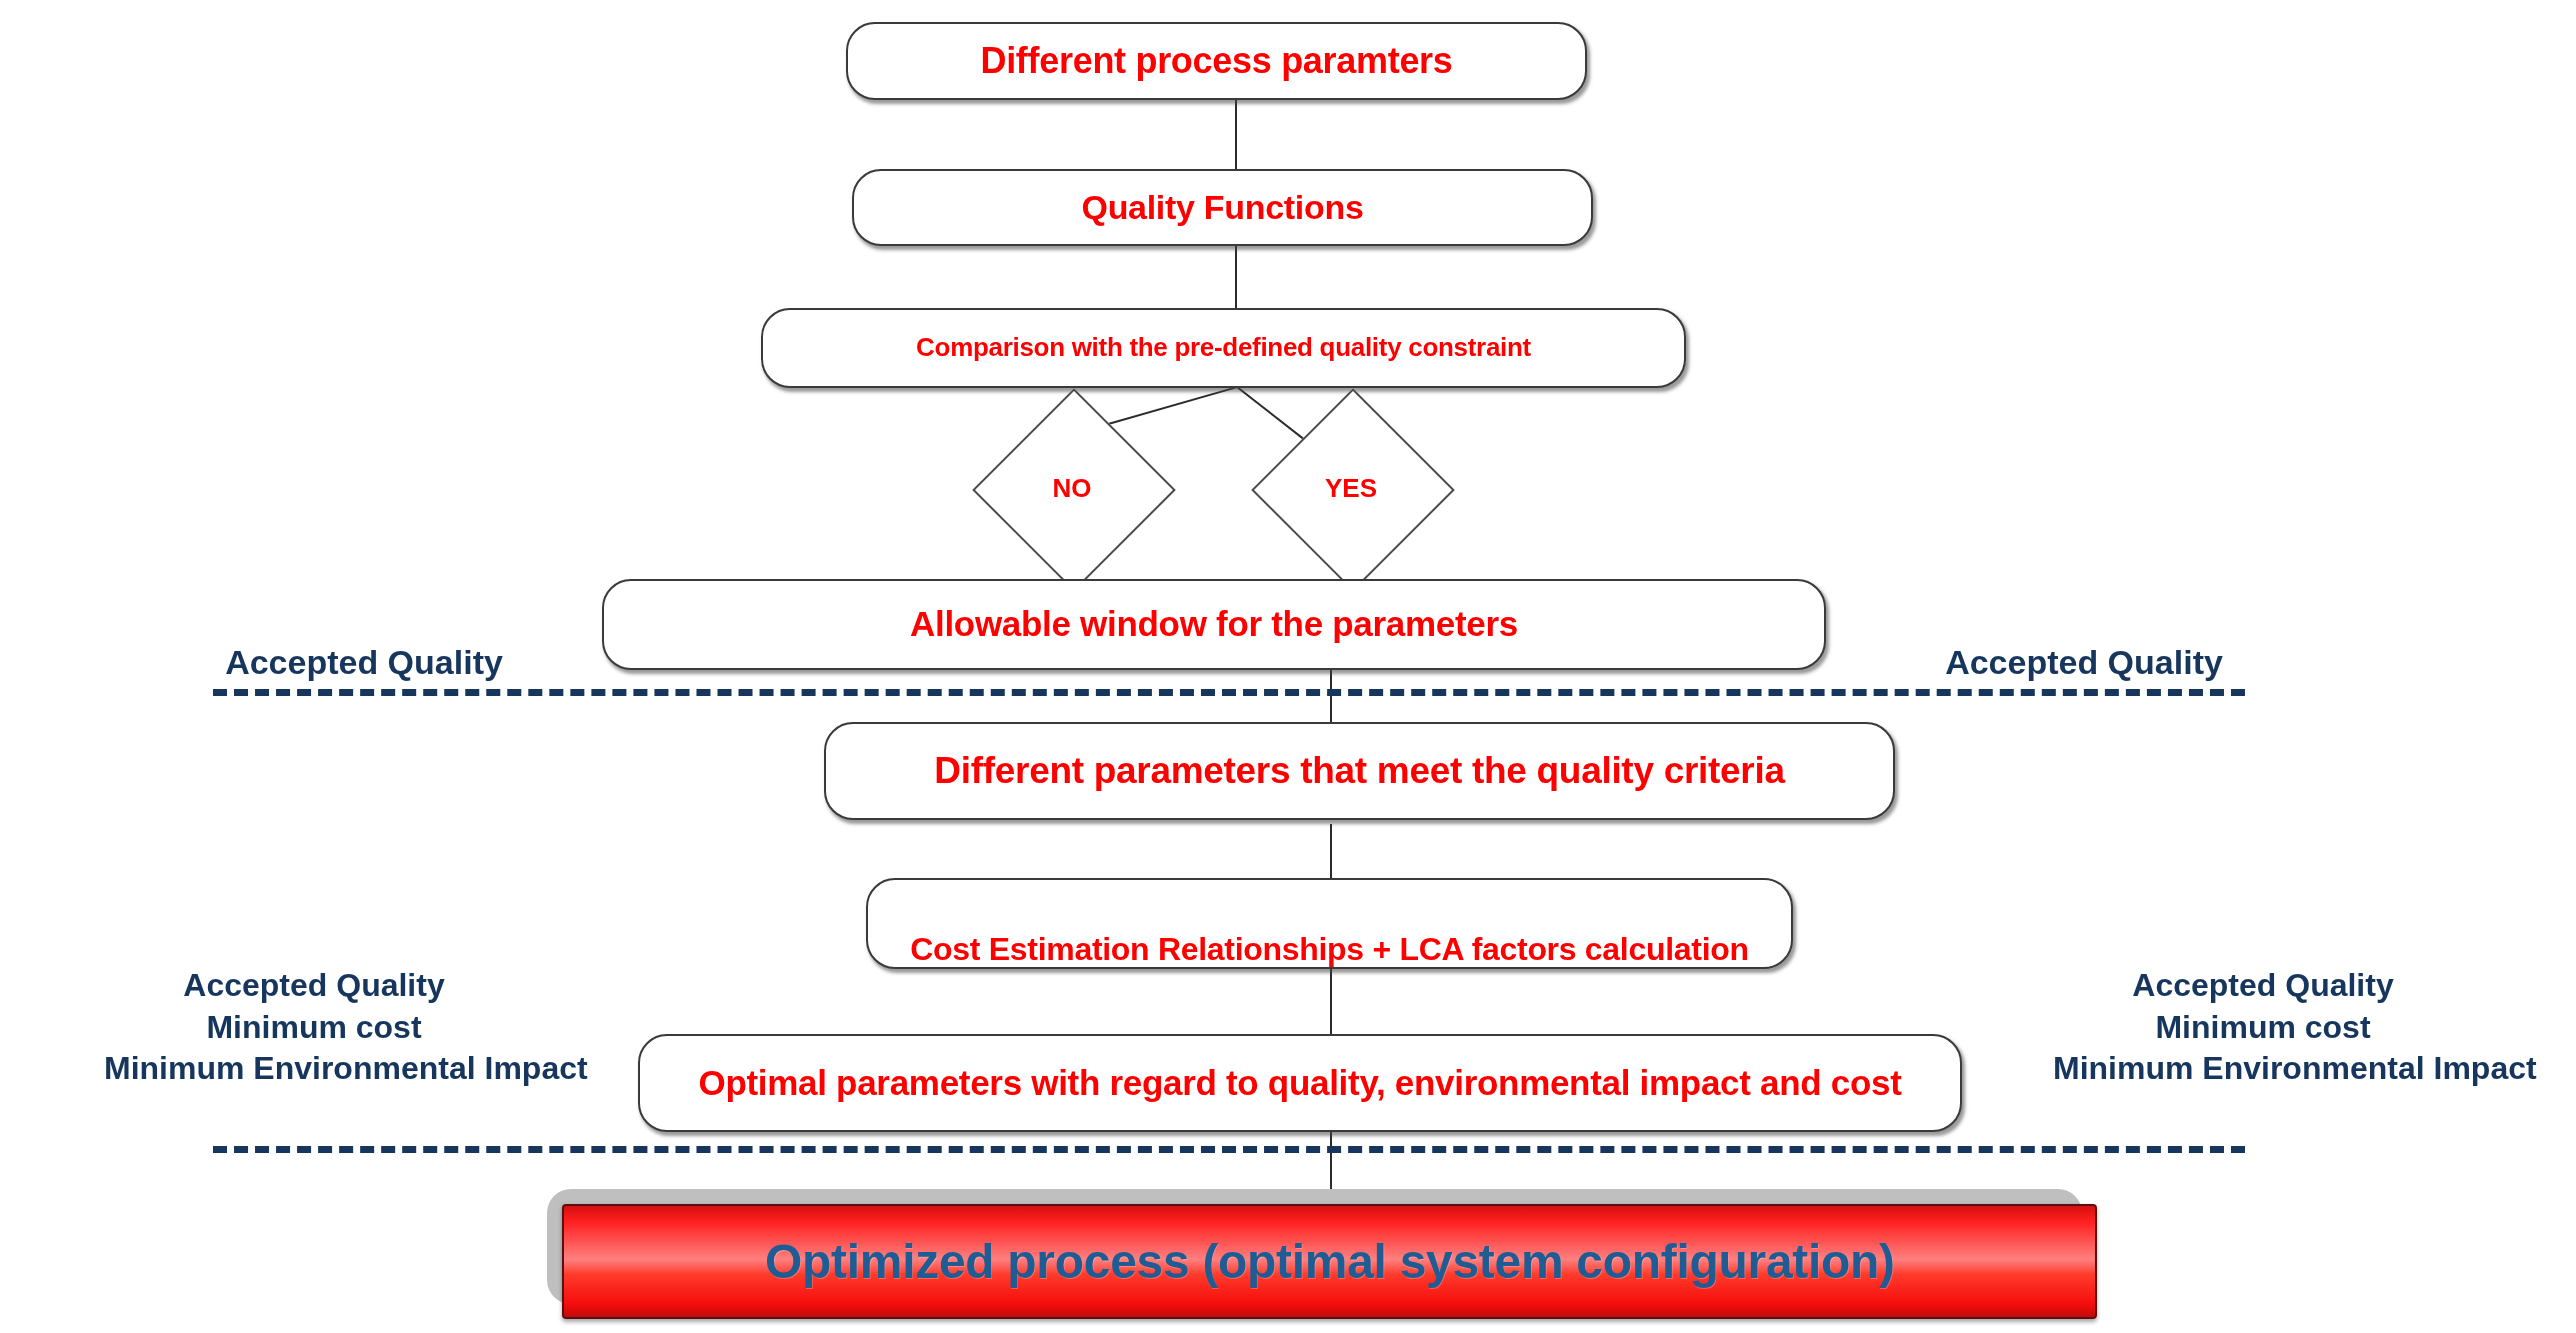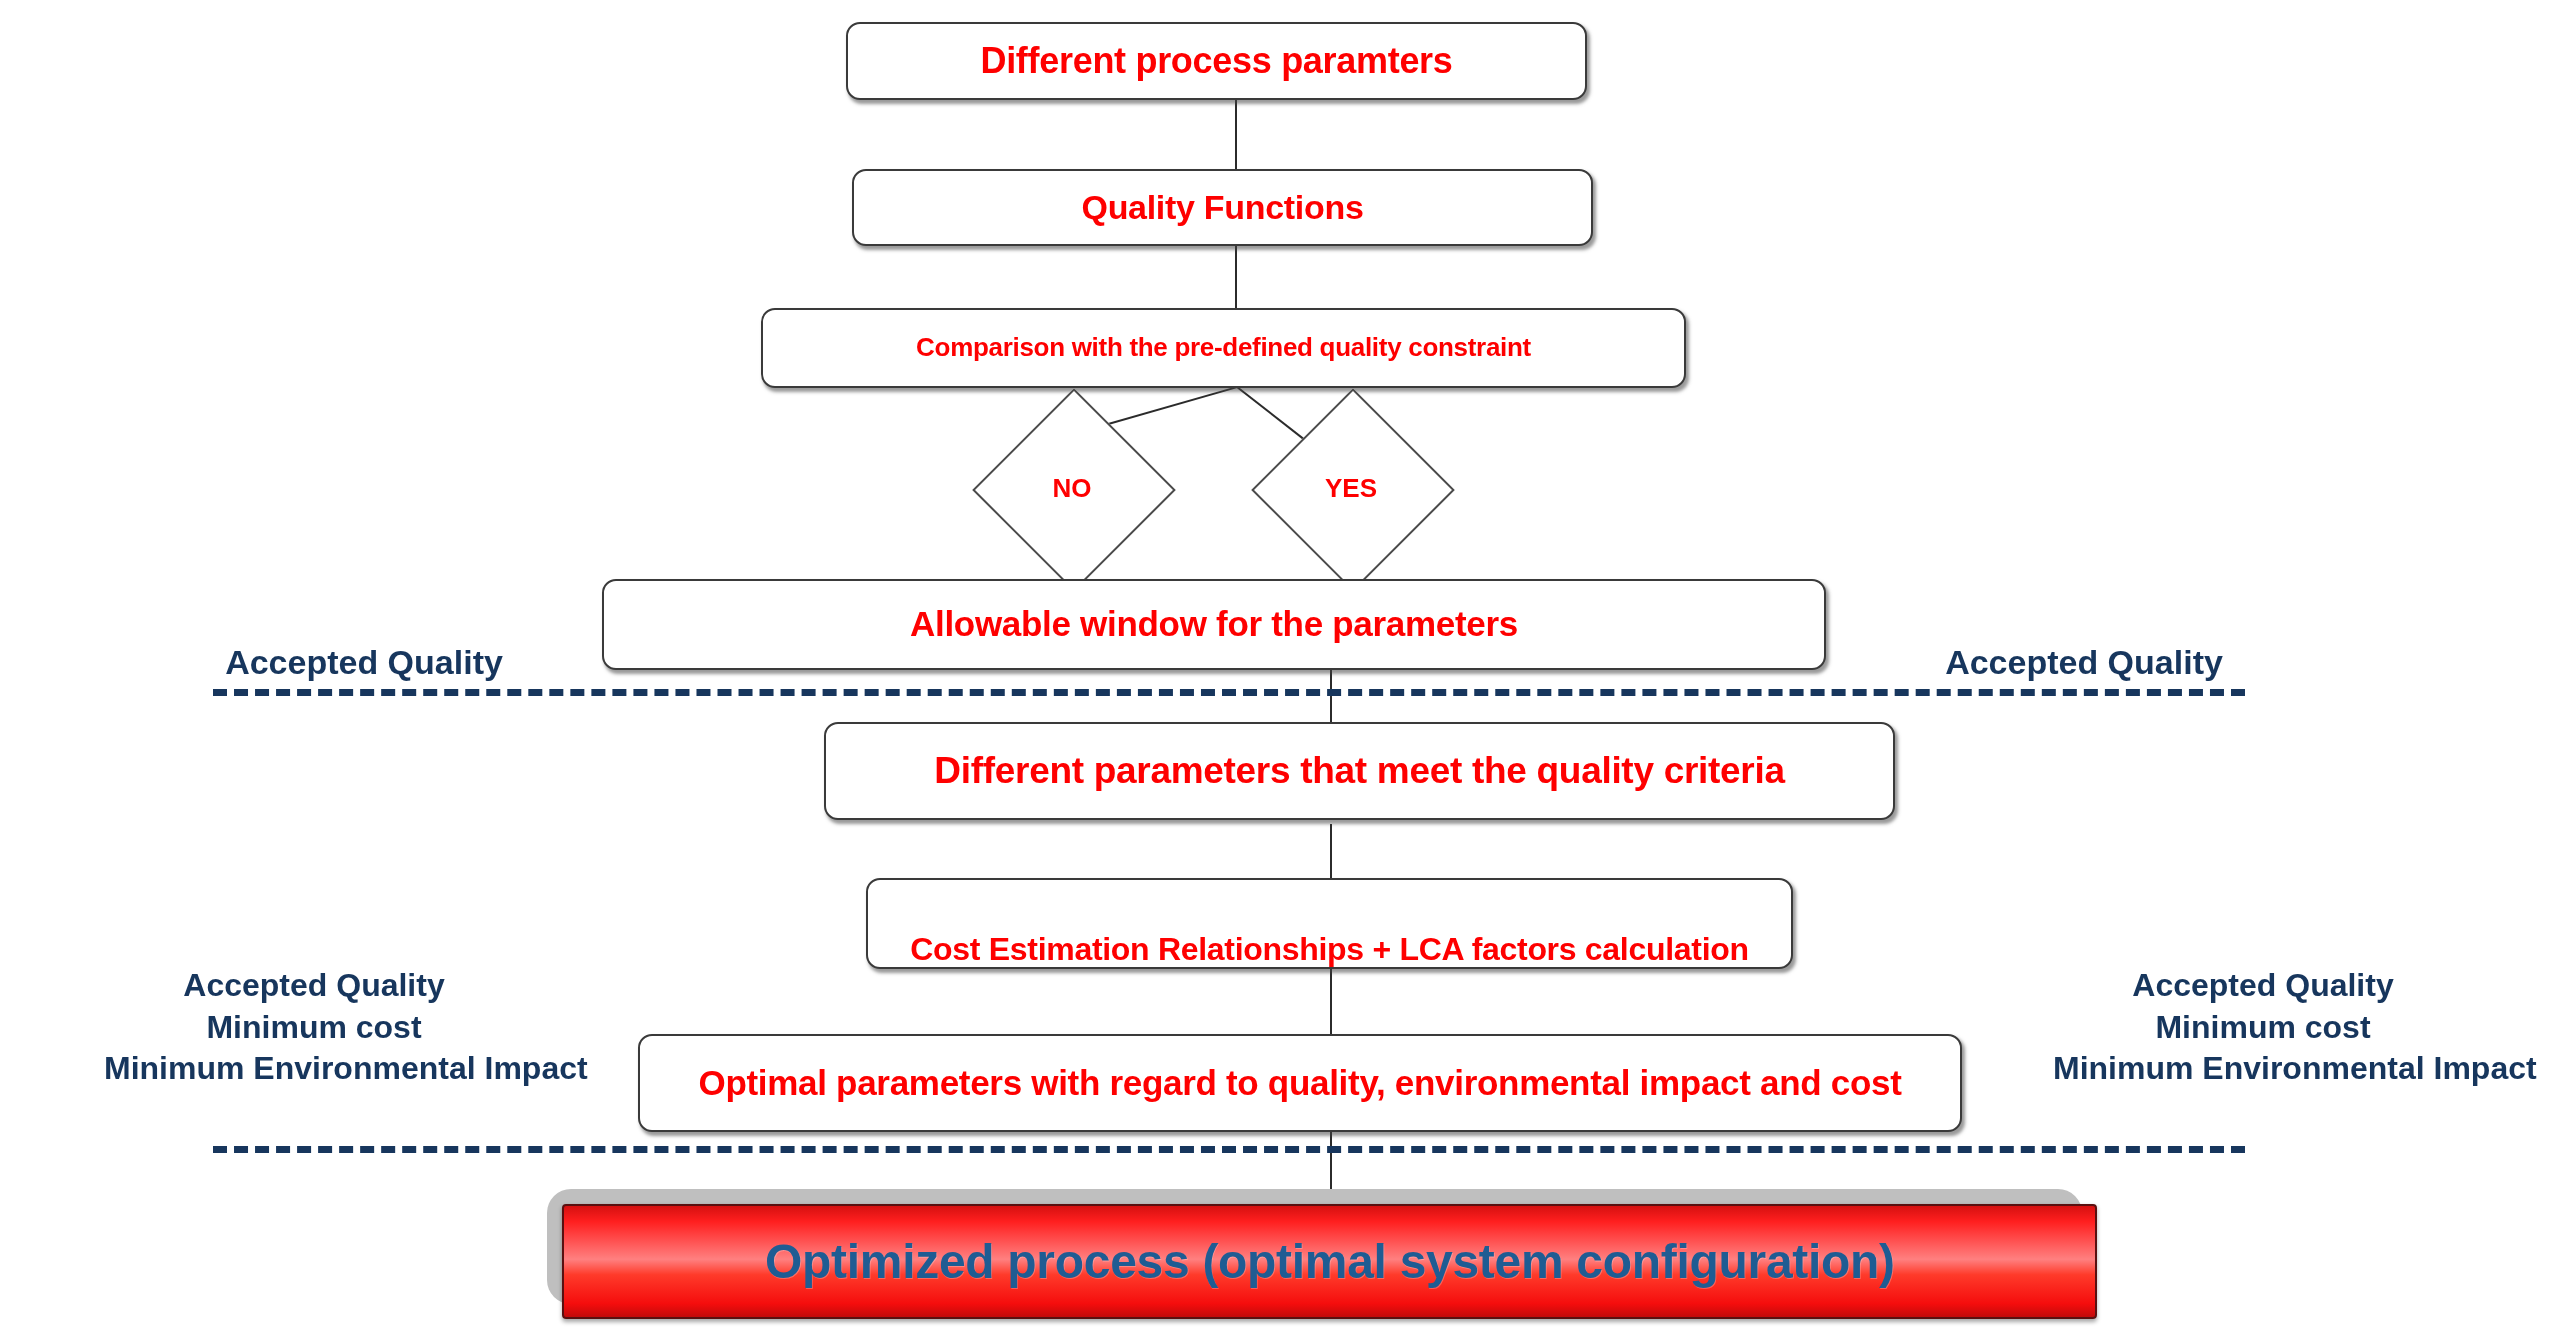--- a/index.html
+++ b/index.html
@@ -7,21 +7,21 @@
        font-family:"Liberation Sans","DejaVu Sans",sans-serif;}
 
   .stage{position:absolute;left:0;top:0;width:2576px;height:1334px;}
 
   
   .pbox{
     position:absolute;
     box-sizing:border-box;
     background:#ffffff;
     border:2.1px solid #3a3a3a;
-    border-radius:14px;
+    border-radius:29px;
     display:flex;align-items:center;justify-content:center;
     box-shadow:2.8px 3.5px 3.5px rgba(70,70,70,0.55);
     z-index:5;
   }
   .pbox .txt{
     color:#fe0000;
     font-weight:bold;
     line-height:1.05;
     text-align:center;
     white-space:nowrap;

